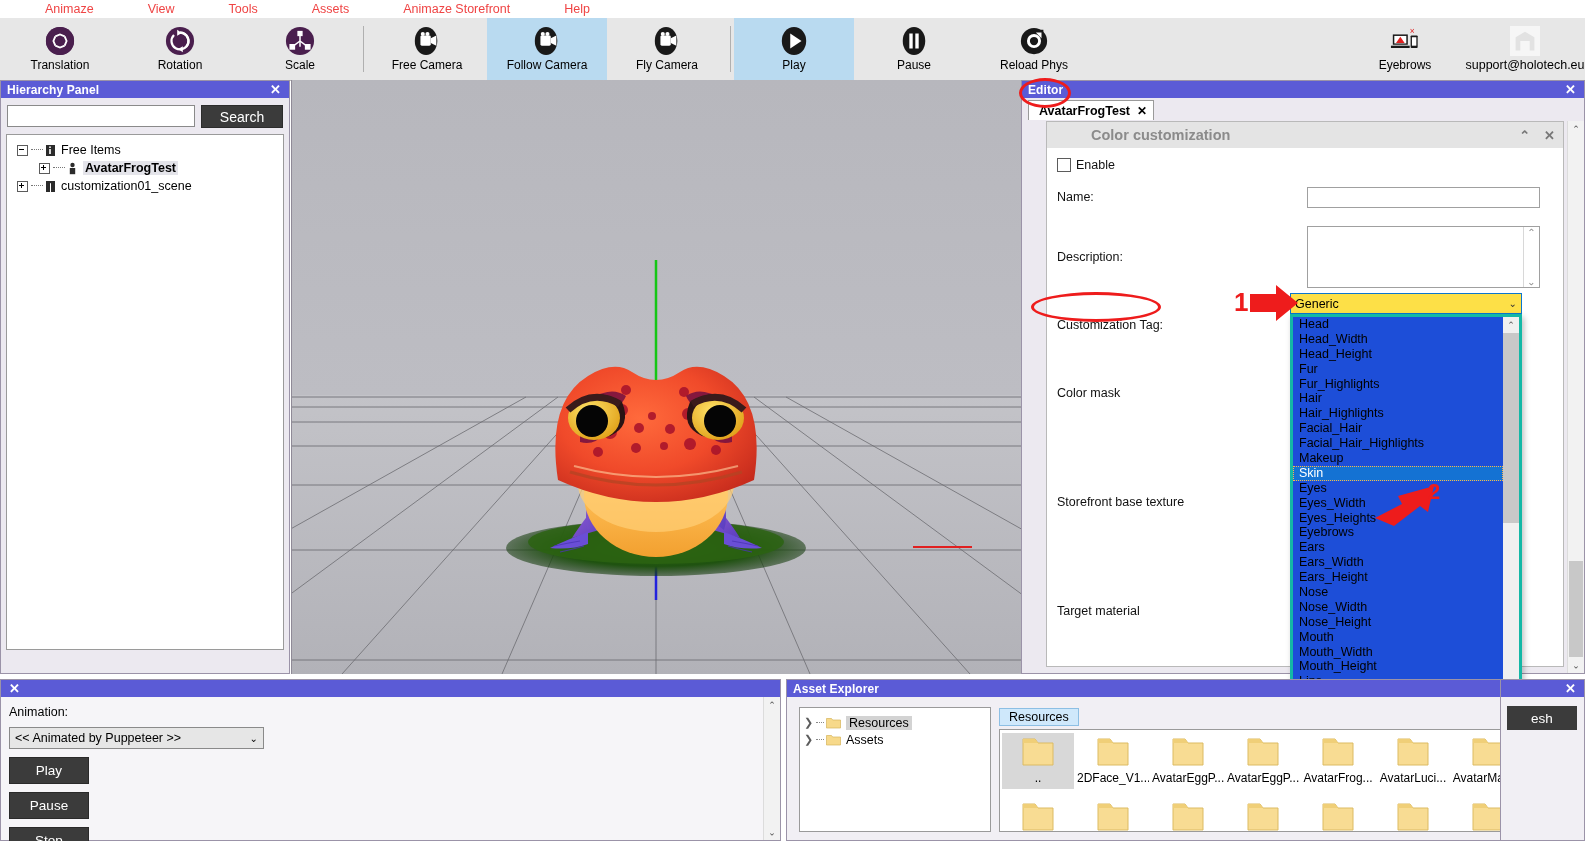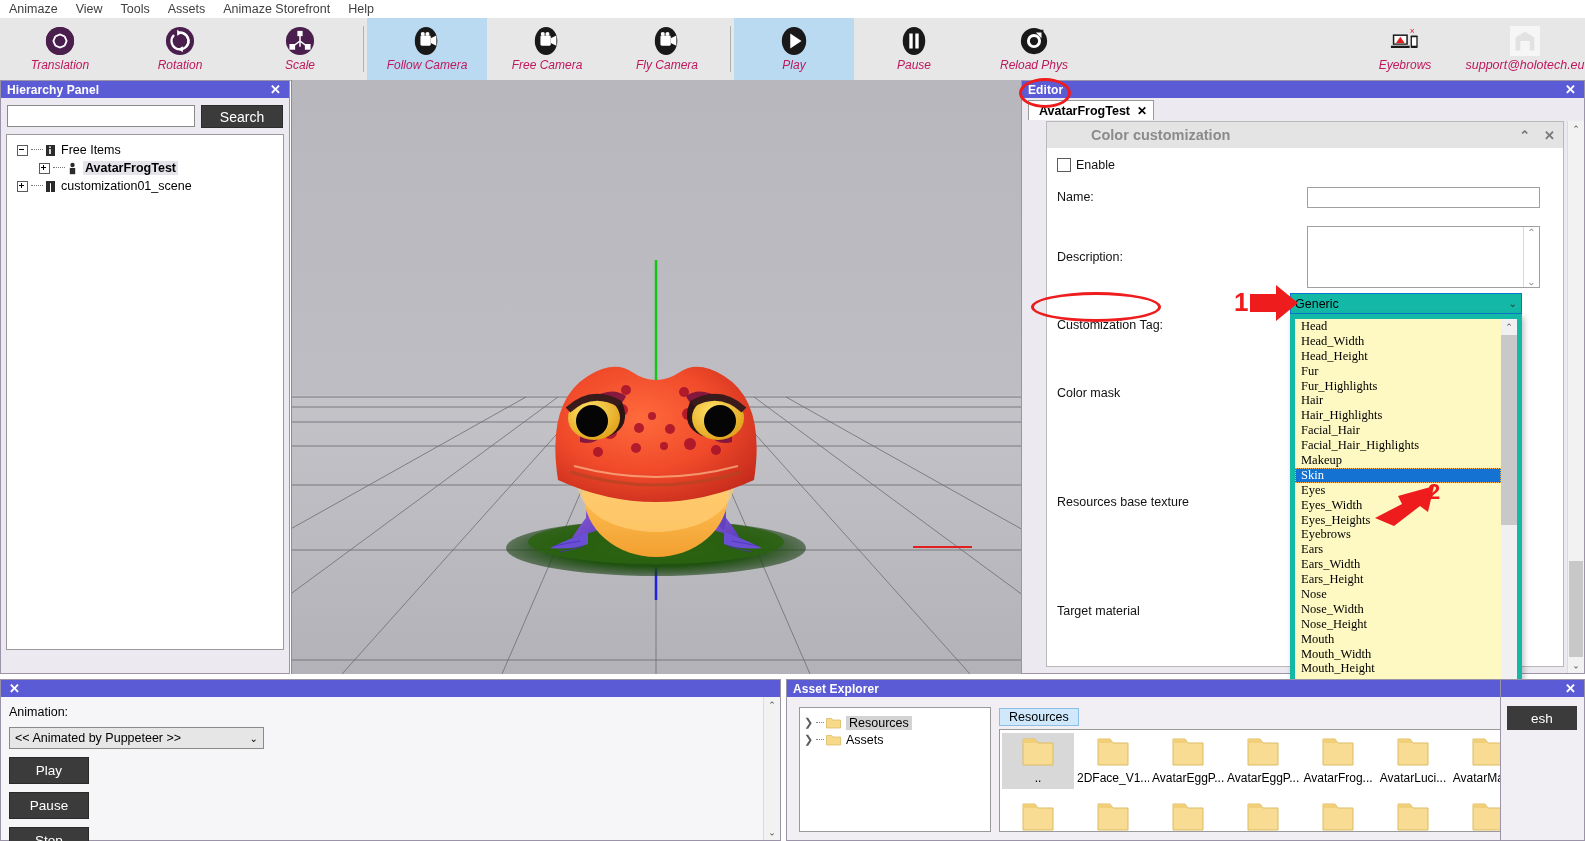--- a/index.html
+++ b/index.html
@@ -7,29 +7,29 @@
     width:1585px;height:841px;overflow:hidden;
     font-family:"Liberation Sans",sans-serif;
     font-size:12px;color:#000;background:#fff;
     -webkit-font-smoothing:antialiased;
   }
   #app{position:relative;width:1585px;height:841px;}
 
   
   .menubar{position:absolute;left:0;top:0;width:1585px;height:18px;background:#fff;
            display:flex;align-items:center;border-bottom:1px solid #d6d6d6;}
-  .menubar .mi{padding:1px 9px;font-size:12.5px;color:#404040;cursor:default;white-space:nowrap;}
+  .menubar .mi{padding:1px 9px;font-size:12.5px;color:#ef4444;cursor:default;white-space:nowrap;margin-left:36px;}
 
   
   .toolbar{position:absolute;left:0;top:18px;width:1585px;height:62px;background:#e7e7e7;
            border-bottom:1px solid #b5b5b5;display:flex;align-items:stretch;}
   .tbtn{width:120px;display:flex;flex-direction:column;align-items:center;justify-content:center;
         gap:3px;cursor:default;}
   .tbtn.sel{background:#b9daf0;}
-  .tbtn .lbl{font-size:12px;line-height:13px;color:#be185d;font-style:italic;}
+  .tbtn .lbl{font-size:12px;line-height:13px;color:#000000;}
   .tbsep{width:1px;background:#b0b0b0;margin:8px 3px;}
   .tbspacer{flex:1;}
   .ico{width:30px;height:30px;display:block;}
   .tbtn.brand .lbl{font-size:12.5px;}
 
   
   .panel{position:absolute;background:#fff;border:1px solid #8d8d8d;box-sizing:border-box;}
   .ptitle{height:17px;background:#5b5bd6;color:#fff;font-size:12px;font-weight:bold;
           display:flex;align-items:center;padding:0 6px;user-select:none;}
   .ptitle .tx{flex:1;letter-spacing:.1px;}
@@ -82,26 +82,26 @@
              border-left:1px solid #d8d8d8;display:flex;flex-direction:column;
              justify-content:space-between;align-items:center;color:#8b8b8b;font-size:10px;}
 
   
   .vscroll{position:absolute;width:16px;background:#f2f2f2;border-left:1px solid #dcdcdc;}
   .vscroll .arw{height:16px;display:flex;align-items:center;justify-content:center;
                 color:#4a4a4a;font-size:9px;background:#f2f2f2;}
   .vscroll .thumb{position:absolute;left:1px;width:14px;background:#c8c8c8;}
 
   
-  .combo{position:absolute;border:1px solid #0b76d0;background:#14b8a6;height:21px;
+  .combo{position:absolute;border:1px solid #0b76d0;background:#fde047;height:21px;
          display:flex;align-items:center;padding:0 4px;box-sizing:border-box;font-size:12.5px;}
   .combo .cv{flex:1;}
   .combo .car{color:#333;font-size:10px;}
-  .dropdown{position:absolute;background:#fef9c3;border:5px solid #14b8a6;box-sizing:border-box;
-            overflow:hidden;box-shadow:2px 3px 6px rgba(0,0,0,.25);font-family:Liberation Serif, serif;}
+  .dropdown{position:absolute;background:#1d4ed8;border:3px solid #14b8a6;box-sizing:border-box;
+            overflow:hidden;box-shadow:2px 3px 6px rgba(0,0,0,.25);}
   .dd-list{position:absolute;left:0;top:0;right:16px;bottom:0;overflow:hidden;}
   .ddi{height:14.9px;line-height:14.9px;font-size:12.5px;padding-left:6px;white-space:nowrap;color:#000;}
   .ddi.sel{background:#1472d3;color:#fff;outline:1px dotted #ffb24d;outline-offset:-1px;}
   .dd-sb{position:absolute;right:0;top:0;bottom:0;width:16px;background:#f0f0f0;}
   .dd-sb .arw{height:16px;display:flex;align-items:center;justify-content:center;color:#505050;font-size:9px;}
   .dd-sb .thumb{position:absolute;left:0;width:16px;background:#c8c8c8;}
 
   
   #timeline{left:0;top:679px;width:781px;height:162px;background:#f6f5f8;border:1px solid #9b93a8;}
   .trow2{display:flex;gap:8px;padding:8px 7px 6px 8px;flex-direction:column;}
@@ -202,44 +202,44 @@
           <rect x="14" y="6" width="4" height="4"></rect>
             <rect x="5.5" y="20" width="4.5" height="4.5"></rect>
           <rect x="22" y="20" width="4.5" height="4.5"></rect>
         </g>
       </svg>
       <div class="lbl">Scale</div>
     </div>
 
     <div class="tbsep"></div>
 
-    <div class="tbtn sel">
+    <div class="tbtn">
       <svg class="ico" viewBox="0 0 32 32">
         <ellipse cx="15" cy="16" rx="12" ry="15" fill="#191919"></ellipse>
         <g fill="#fff">
             <rect x="9" y="10" width="11" height="11" rx="1.5"></rect>
           <polygon points="20,13 26,10 26,21 20,18"></polygon>
           <circle cx="11.5" cy="8.5" r="2.2"></circle>
             <circle cx="16.5" cy="8.5" r="2.2"></circle>
           </g>
       </svg>
-      <div class="lbl">Follow Camera</div>
-    </div>
-
-    <div class="tbtn">
+      <div class="lbl">Free Camera</div>
+    </div>
+
+    <div class="tbtn sel">
       <svg class="ico" viewBox="0 0 32 32">
         <ellipse cx="15" cy="16" rx="12" ry="15" fill="#191919"></ellipse>
         <g fill="#fff">
             <rect x="9" y="10" width="11" height="11" rx="1.5"></rect>
           <polygon points="20,13 26,10 26,21 20,18"></polygon>
           <circle cx="11.5" cy="8.5" r="2.2"></circle>
             <circle cx="16.5" cy="8.5" r="2.2"></circle>
           </g>
       </svg>
-      <div class="lbl">Free Camera</div>
+      <div class="lbl">Follow Camera</div>
     </div>
 
     <div class="tbtn">
       <svg class="ico" viewBox="0 0 32 32">
         <ellipse cx="15" cy="16" rx="12" ry="15" fill="#191919"></ellipse>
         <g fill="#fff">
             <rect x="9" y="10" width="11" height="11" rx="1.5"></rect>
           <polygon points="20,13 26,10 26,21 20,18"></polygon>
           <circle cx="11.5" cy="8.5" r="2.2"></circle>
             <circle cx="16.5" cy="8.5" r="2.2"></circle>
@@ -517,21 +517,21 @@
 
       <div class="frow" style="margin-top:27px;">
         <span class="flabel" style="width:250px;">Customization Tag:</span>
       </div>
 
       <div class="frow" style="margin-top:51px;">
         <span class="flabel">Color mask</span>
       </div>
 
       <div class="frow" style="margin-top:92px;">
-        <span class="flabel">Resources base texture</span>
+        <span class="flabel">Storefront base texture</span>
       </div>
 
       <div class="frow" style="margin-top:92px;">
         <span class="flabel">Target material</span>
       </div>
     </div>
 
     <div class="vscroll" style="right:0;top:40px;height:552px;">
       <div class="arw">⌃</div>
       <div class="thumb" style="top:440px;height:110px;"></div>

